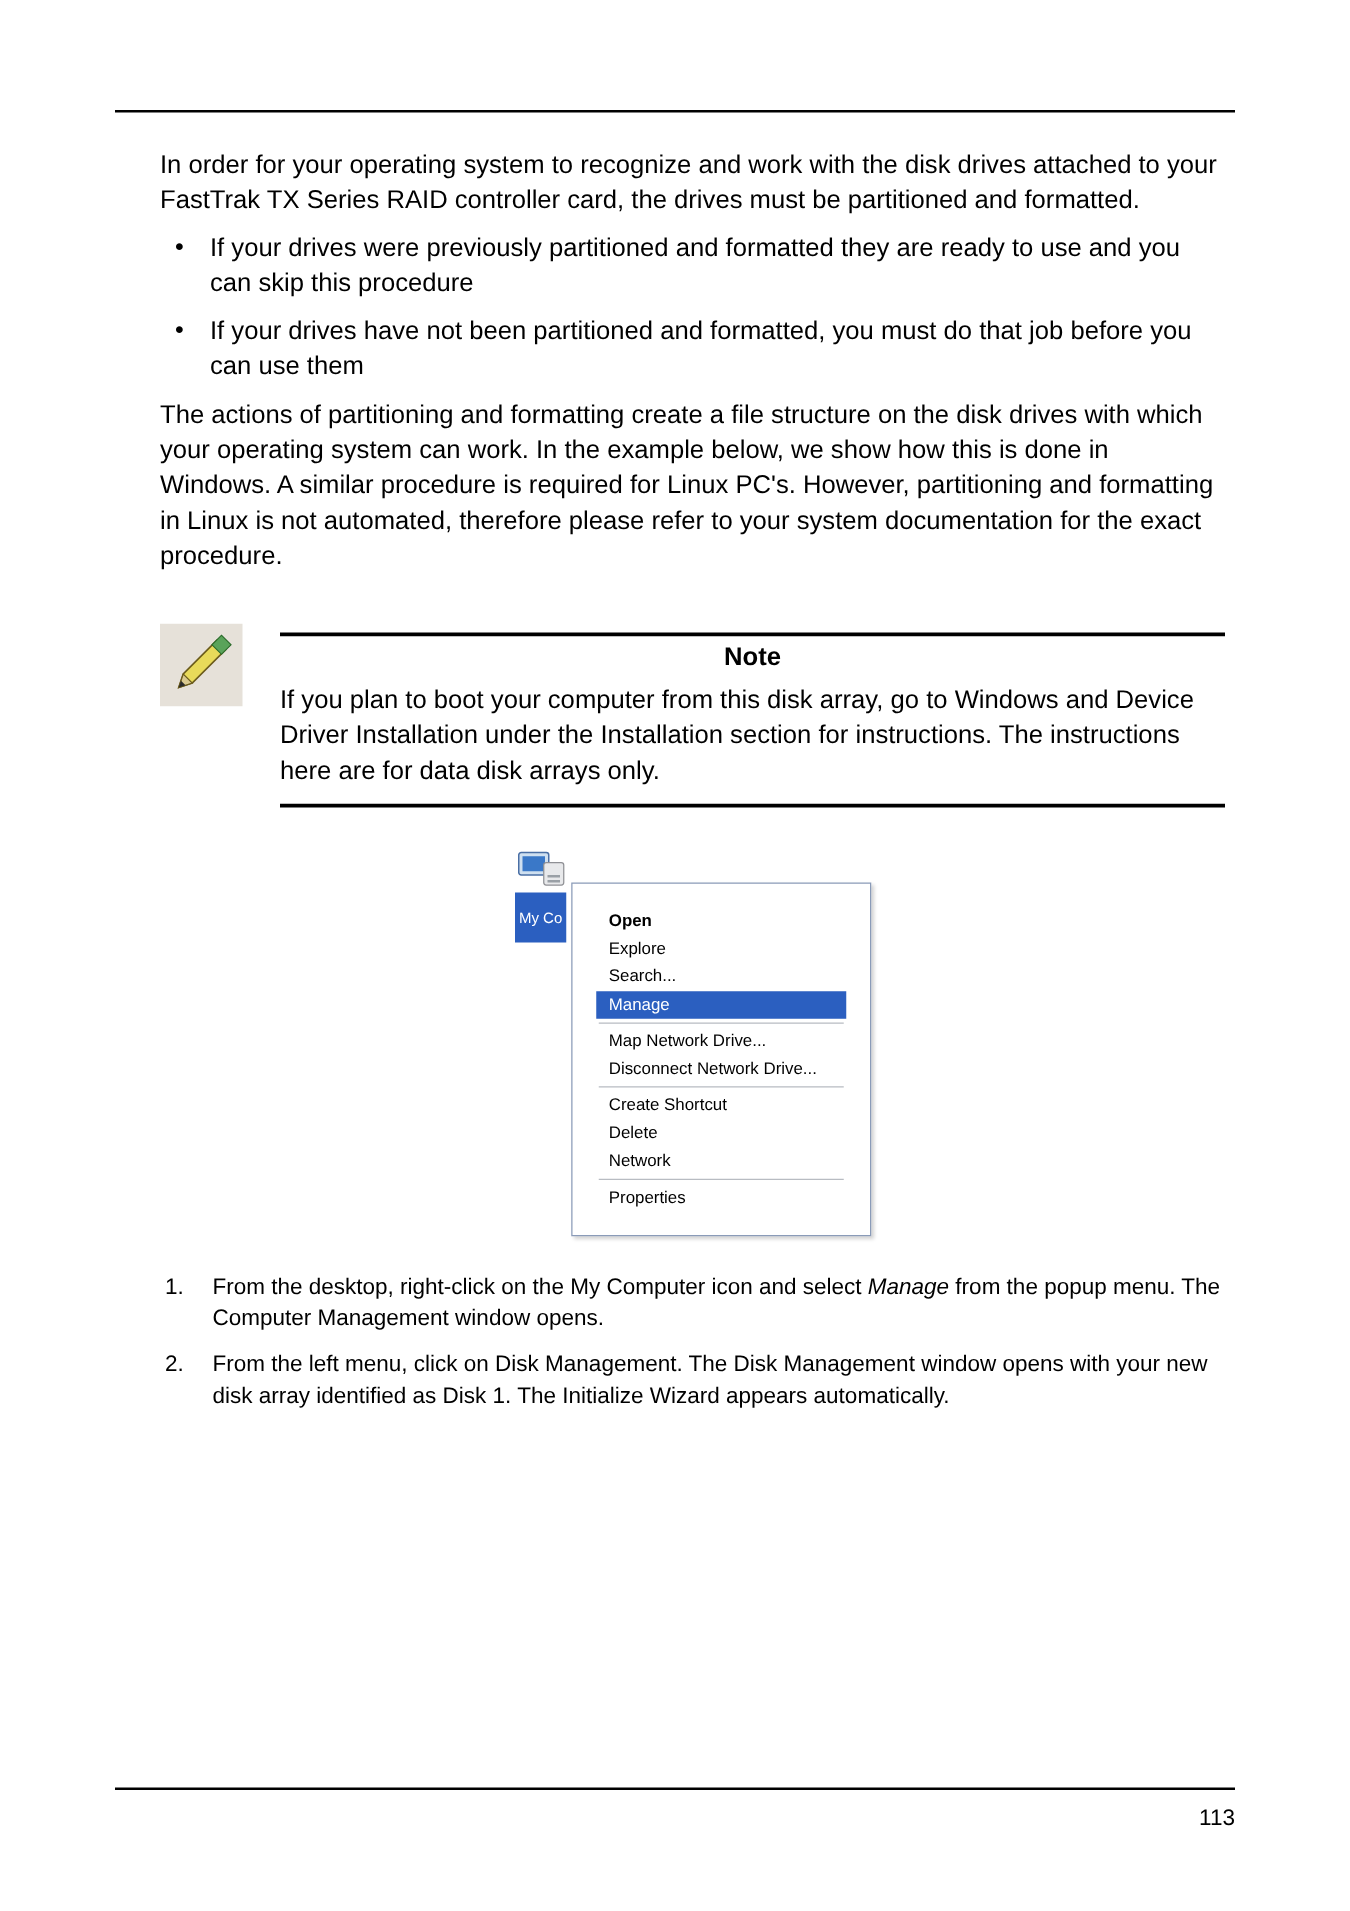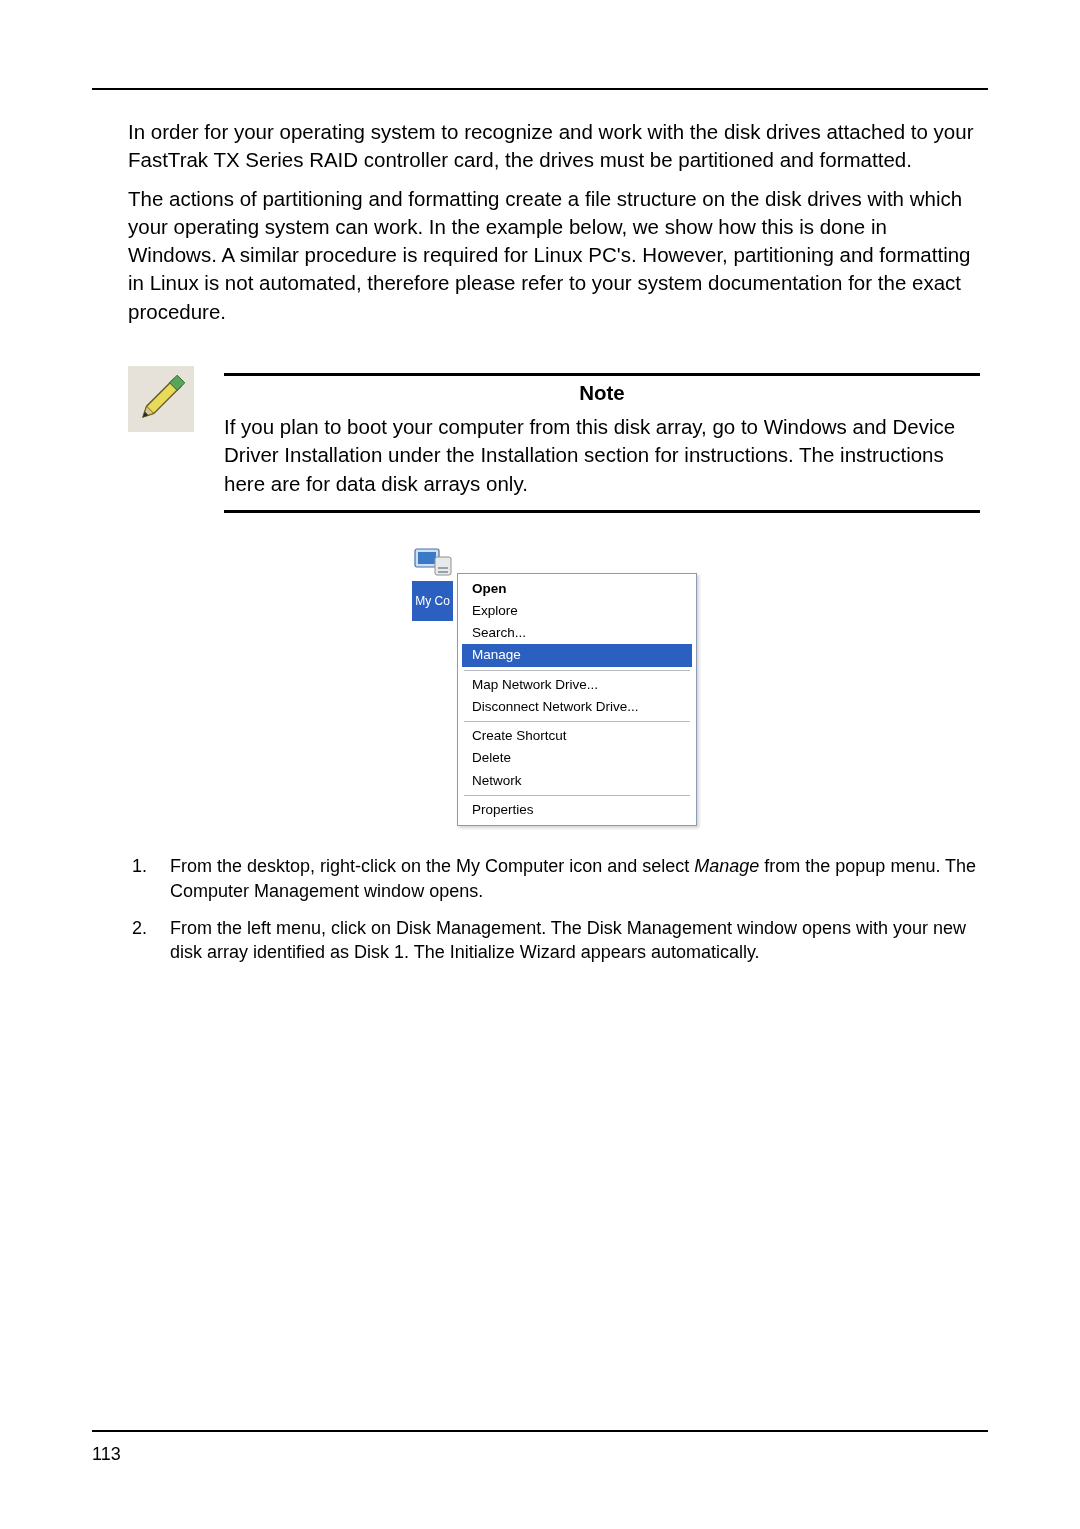--- a/index.html
+++ b/index.html
@@ -110,21 +110,21 @@
       font-family: Tahoma, Arial, sans-serif;
     }
     .ctxmenu {
       background: #fff;
       border: 1px solid #8a9bb8;
       width: 240px;
       margin-top: 28px;
       margin-left: -3px;
       font-family: Tahoma, Arial, sans-serif;
       font-size: 13.5px;
-      padding: 4px;
+      padding: 19px;
       box-shadow: 2px 2px 3px rgba(0,0,0,0.18);
     }
     .ctxmenu .item {
       padding: 2px 8px 2px 10px;
       line-height: 1.35;
       color: #000;
     }
     .ctxmenu .item.bold { font-weight: bold; }
     .ctxmenu .item.selected {
       background: #2b5fc0;
@@ -161,34 +161,36 @@
       left: 92px;
       right: 92px;
       bottom: 64px;
     }
     .footer-hr {
       border: none;
       border-top: 2px solid #000;
       margin-bottom: 12px;
     }
     .pageno {
-      text-align: left;
+      text-align: right;
       font-size: 18px;
     }
   </style>
 </head>
 <body>
 
 <div class="page">
   <hr class="hr-top">
 
   <div class="content">
     <p class="para">In order for your operating system to recognize and work with the disk drives attached to your FastTrak TX Series RAID controller card, the drives must be partitioned and formatted.</p>
 
     <ul class="bullets">
+      <li>If your drives were previously partitioned and formatted they are ready to use and you can skip this procedure</li>
+      <li>If your drives have not been partitioned and formatted, you must do that job before you can use them</li>
     </ul>
 
     <p class="para">The actions of partitioning and formatting create a file structure on the disk drives with which your operating system can work. In the example below, we show how this is done in Windows. A similar procedure is required for Linux PC's. However, partitioning and formatting in Linux is not automated, therefore please refer to your system documentation for the exact procedure.</p>
 
     <div class="note-block">
       <div class="note-icon">
         <svg viewBox="0 0 60 60">
           <polygon points="10,50 14,38 44,8 52,16 22,46" fill="#e8da5a" stroke="#6a5a1a" stroke-width="1.5"></polygon>
           <polygon points="10,50 14,38 22,46" fill="#d9c98f" stroke="#6a5a1a" stroke-width="1"></polygon>
           <polygon points="10,50 12,44 16,48" fill="#2b2b2b"></polygon>

